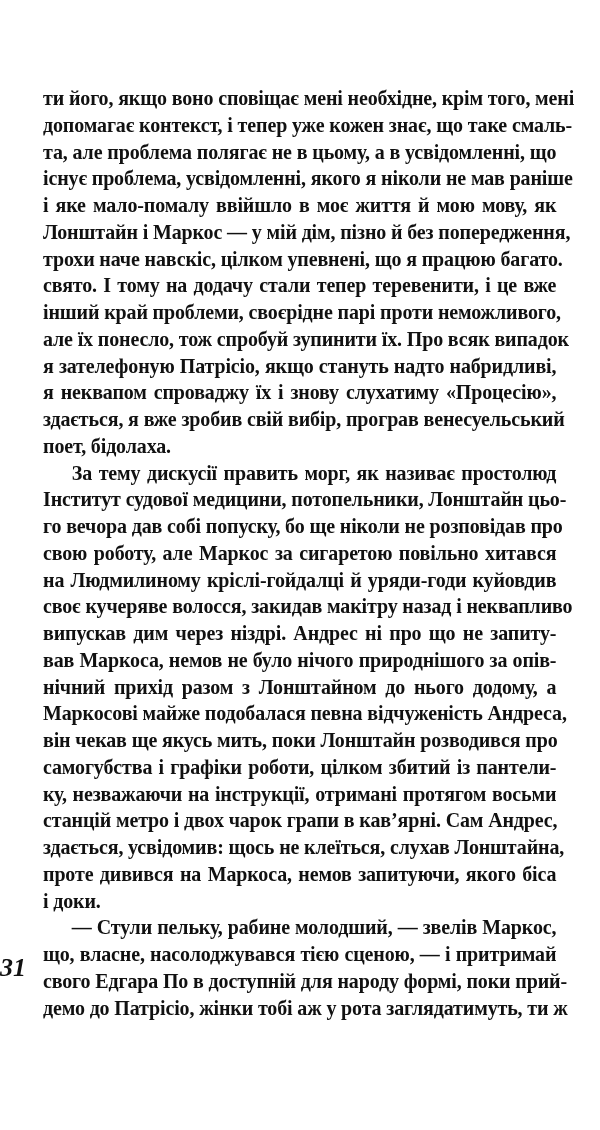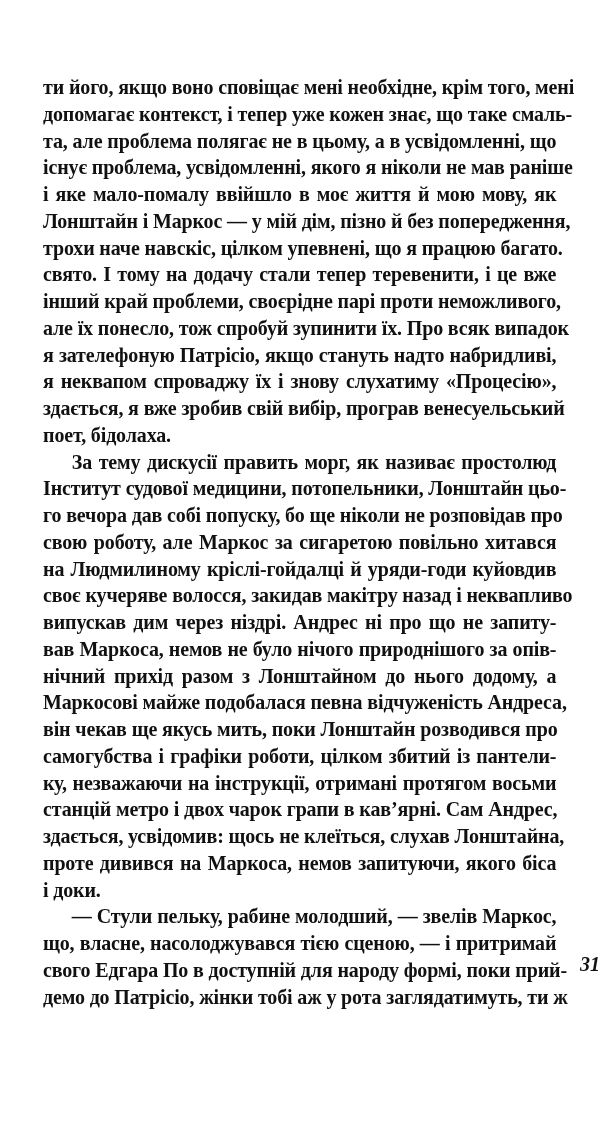--- a/index.html
+++ b/index.html
@@ -11,21 +11,21 @@
     width: 600px;
     height: 1130px;
     position: relative;
     overflow: hidden;
     color: #111111;
     font-family: "Liberation Serif", "DejaVu Serif", serif;
   }
   .page {
     position: absolute;
     left: 43px;
-    top: 74px;
+    top: 85px;
     width: 514px;
   }
   .line {
     display: block;
     height: 26.75px;
     line-height: 26.75px;
     font-size: 21.5px;
     font-weight: bold;
     white-space: nowrap;
     text-align: justify;
@@ -39,22 +39,22 @@
     text-align-last: left;
   }
   .line.indent {
     text-indent: 31px;
   }
   .page-number {
     position: absolute;
     left: 0;
     width: 600px;
     top: 953px;
-    text-align: right;
-    font-size: 20px;
+    text-align: left;
+    font-size: 26px;
     font-style: italic;
     font-weight: bold;
     font-family: "Liberation Serif", "DejaVu Serif", serif;
     color: #111111;
   }
 </style>
 </head>
 <body>
 
 <div class="page">

